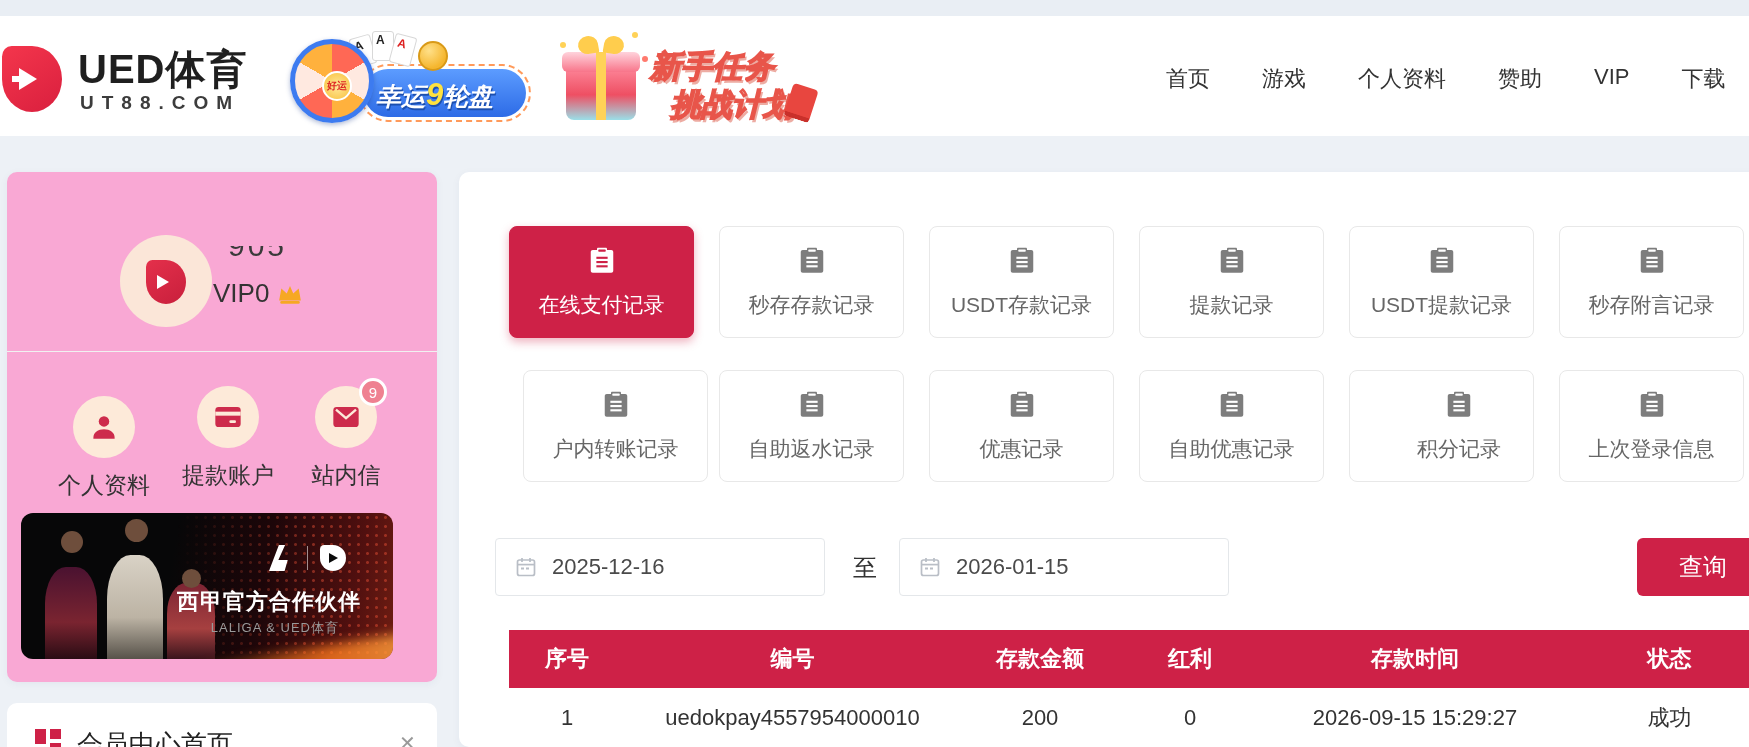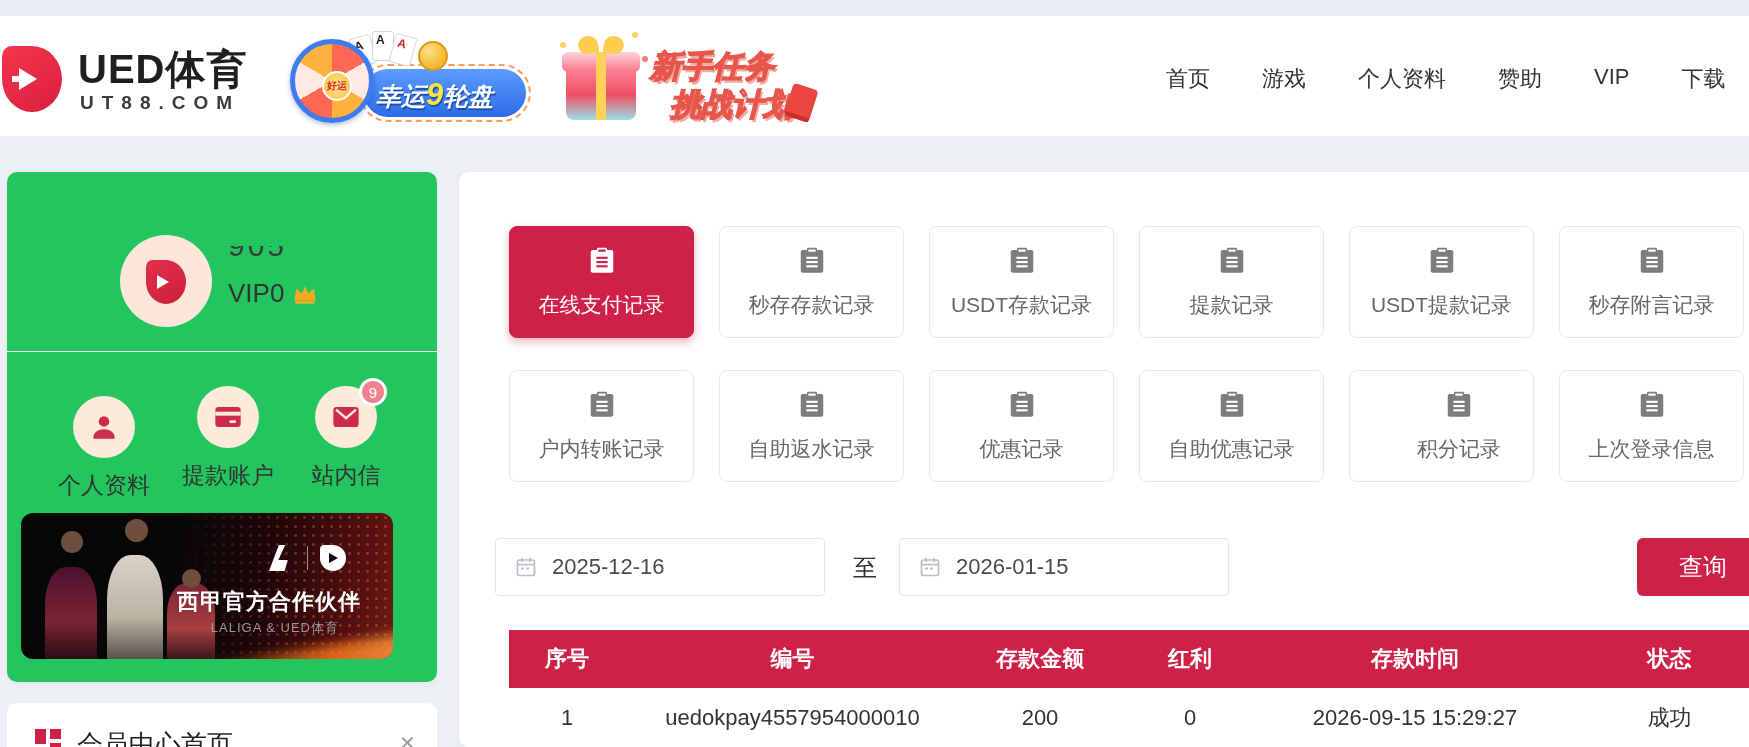--- a/index.html
+++ b/index.html
@@ -74,30 +74,30 @@
   .pg-line2 { left:114px; top:56px; font-size:31px; font-weight:900; font-style:italic; color:#fffdf6;
               -webkit-text-stroke:1.5px #e8554a; text-shadow:2px 3px 0 rgba(214,70,50,.45); white-space:nowrap; }
   .pg-packet { left:232px; top:58px; width:26px; height:34px; background:#e8463f; border-radius:4px;
                transform:rotate(18deg); border-bottom:5px solid #c9302b; }
 
   
   .nav { left:1166px; top:48px; display:flex; gap:52px; font-size:22px; color:#333; white-space:nowrap; }
   .nav-item { cursor:pointer; }
 
   
-  .side-card { left:7px; top:172px; width:430px; height:510px; background:#22c55e; border-radius:10px;
+  .side-card { left:7px; top:172px; width:430px; height:510px; background:#f9a8d4; border-radius:10px;
                box-shadow:0 2px 8px rgba(40,60,100,.05); }
   .avatar { left:113px; top:63px; width:92px; height:92px; border-radius:50%; background:#fbe6d8; }
   .avatar-mark { left:26px; top:25px; width:40px; height:44px;
                  background:linear-gradient(145deg,#e4304b,#c81f3c); border-radius:16% 50% 50% 50%; }
   .avatar-arrow { left:11px; top:15px; width:0; height:0;
                   border-top:7px solid transparent; border-bottom:7px solid transparent; border-left:12px solid #fff; }
   .user-clip { left:221px; top:74px; width:170px; height:18px; overflow:hidden; }
   .user-clip span { display:block; font-size:30px; line-height:30px; letter-spacing:3px; color:#3a3a3a; margin-top:-15px; }
-  .vip-line { left:221px; top:106px; font-size:26px; color:#333; display:flex; align-items:center; gap:8px; }
+  .vip-line { left:206px; top:106px; font-size:26px; color:#333; display:flex; align-items:center; gap:8px; }
   .divider { left:0; top:179px; width:430px; height:1px; background:#f1f1f1; }
 
   .ql { width:120px; text-align:center; cursor:pointer; }
   .ql-circle { width:62px; height:62px; border-radius:50%; background:#fdead9; margin:0 auto;
                display:flex; align-items:center; justify-content:center; color:#cd2b4c; position:relative; }
   .ql-label { margin-top:12px; font-size:23px; color:#333; }
   .ql1 { left:37px; top:224px; } .ql2 { left:161px; top:214px; } .ql3 { left:279px; top:214px; }
   .badge { position:absolute; right:-10px; top:-8px; min-width:28px; height:28px; border-radius:50%;
            background:#ef8191; border:3px solid #fff; color:#fff; font-size:15px;
            display:flex; align-items:center; justify-content:center; }
@@ -345,21 +345,21 @@
     <span class="ticon"><svg width="30" height="30" viewBox="0 0 24 24">
           <path d="M9 2.2h6c.6 0 1 .4 1 1V4h3.4c.9 0 1.6.7 1.6 1.6v15c0 .9-.7 1.6-1.6 1.6H4.6c-.9 0-1.6-.7-1.6-1.6v-15C3 4.7 3.7 4 4.6 4H8v-.8c0-.6.4-1 1-1z" fill="currentColor"></path>
           <rect class="clip-line" x="9" y="3.6" width="6" height="1.8" rx="0.6"></rect>
           <rect class="clip-line" x="7.5" y="9.4" width="9" height="1.7"></rect>
           <rect class="clip-line" x="7.5" y="12.8" width="9" height="1.7"></rect>
           <rect class="clip-line" x="7.5" y="16.2" width="9" height="1.7"></rect>
         </svg></span>
     <span class="tlabel">秒存附言记录</span>
   </div>
 
-  <div class="tab" style="left:50px;top:198px;">
+  <div class="tab" style="left:64px;top:198px;">
     <span class="ticon"><svg width="30" height="30" viewBox="0 0 24 24">
           <path d="M9 2.2h6c.6 0 1 .4 1 1V4h3.4c.9 0 1.6.7 1.6 1.6v15c0 .9-.7 1.6-1.6 1.6H4.6c-.9 0-1.6-.7-1.6-1.6v-15C3 4.7 3.7 4 4.6 4H8v-.8c0-.6.4-1 1-1z" fill="currentColor"></path>
           <rect class="clip-line" x="9" y="3.6" width="6" height="1.8" rx="0.6"></rect>
           <rect class="clip-line" x="7.5" y="9.4" width="9" height="1.7"></rect>
           <rect class="clip-line" x="7.5" y="12.8" width="9" height="1.7"></rect>
           <rect class="clip-line" x="7.5" y="16.2" width="9" height="1.7"></rect>
         </svg></span>
     <span class="tlabel">户内转账记录</span>
   </div>
   <div class="tab" style="left:260px;top:198px;">

